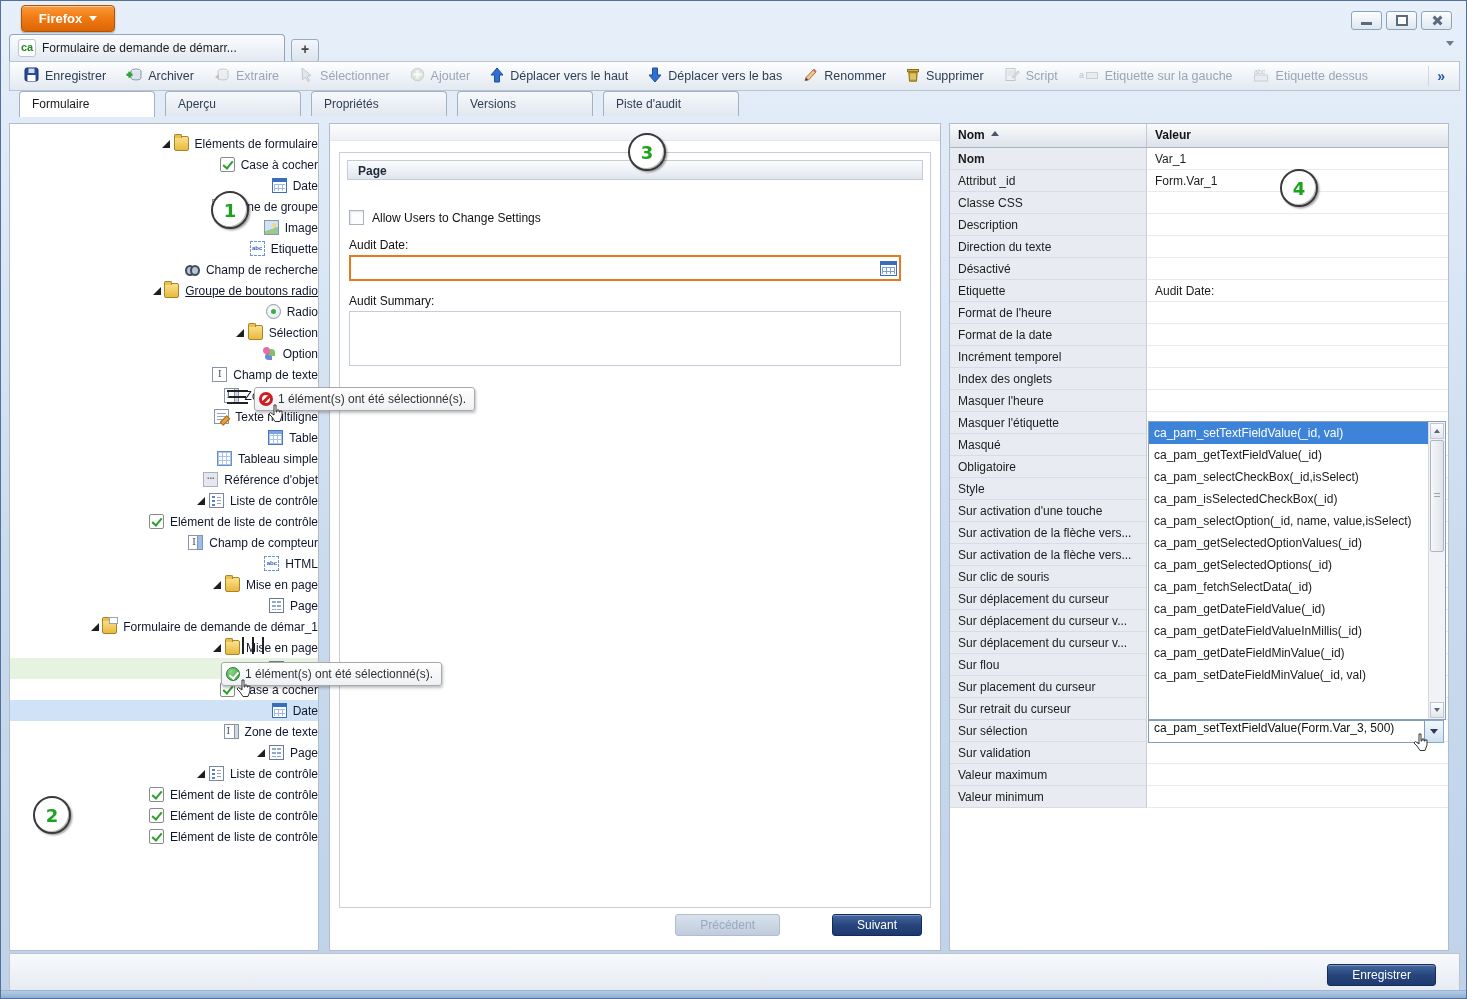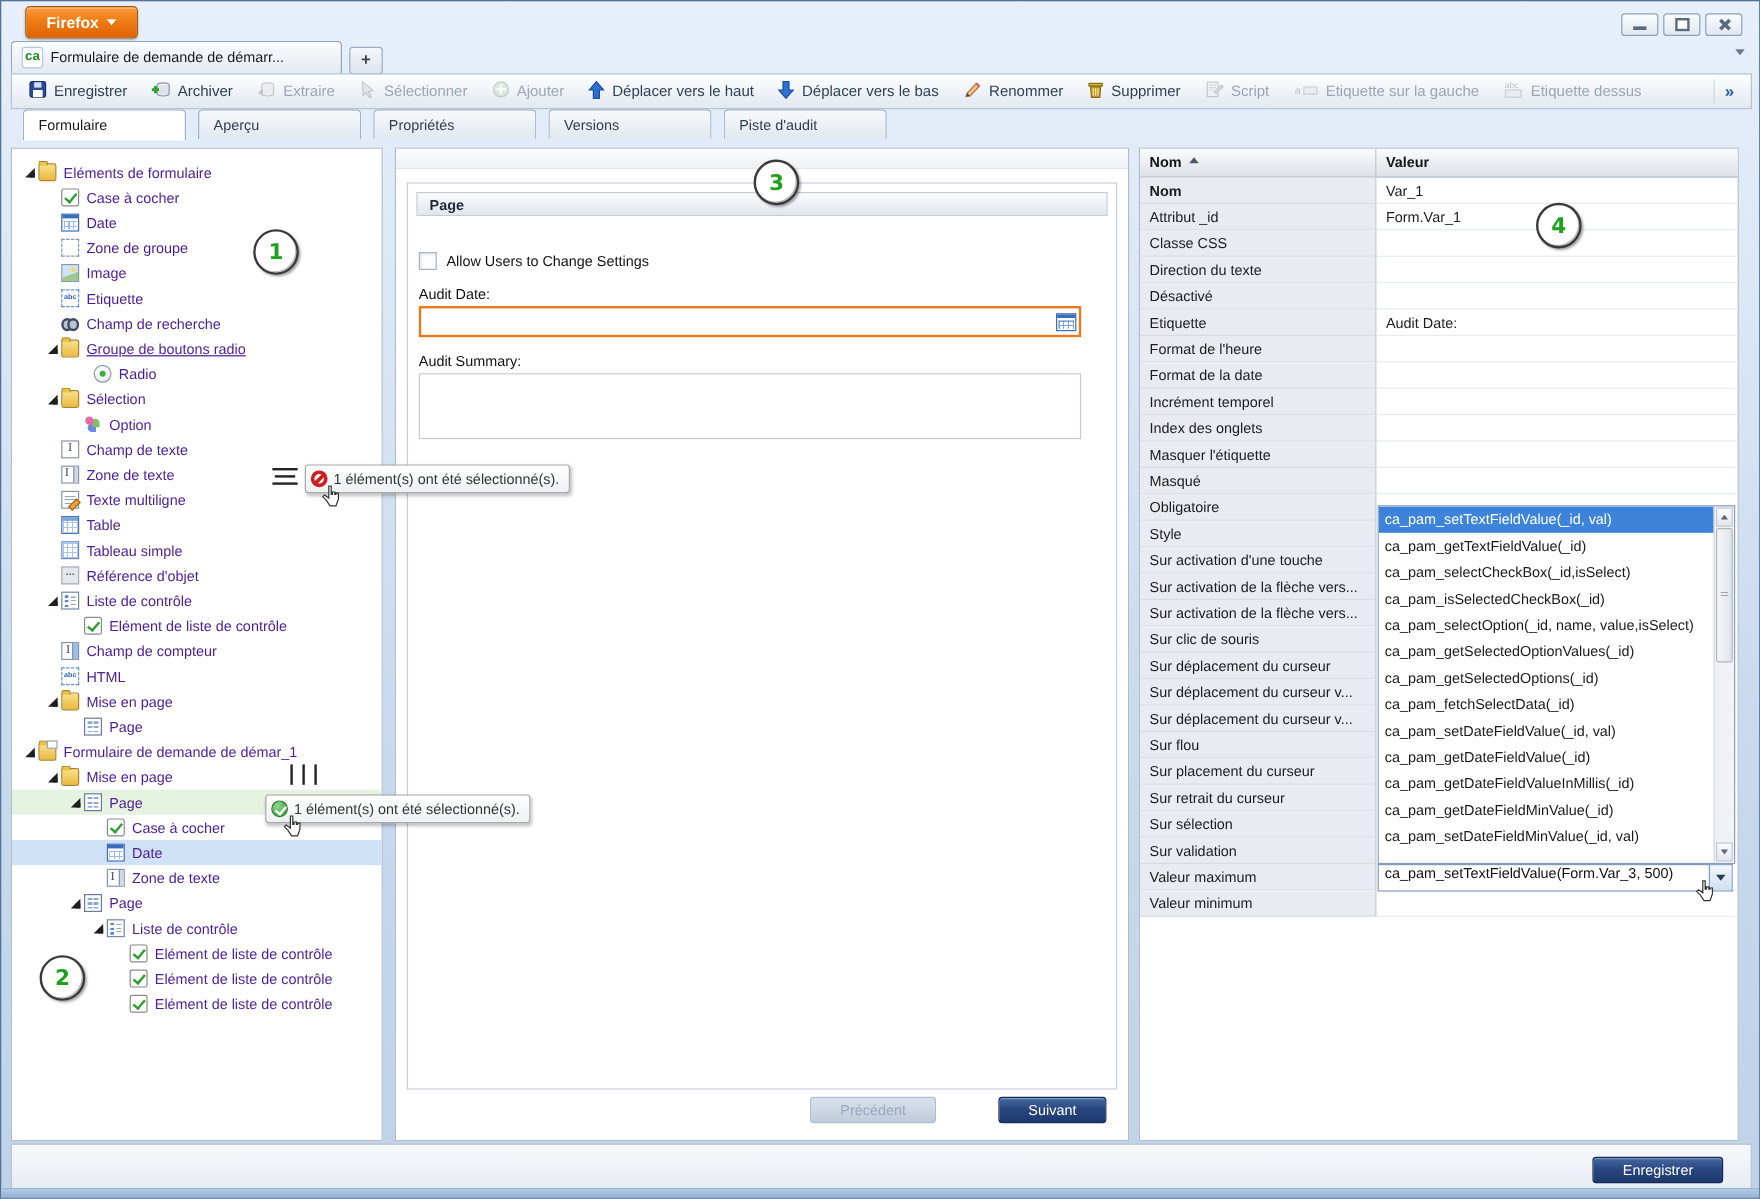--- a/index.html
+++ b/index.html
@@ -45,21 +45,21 @@
   .atab{width:136px;height:25px;box-sizing:border-box;border:1px solid #a3b1c2;border-bottom:none;border-radius:4px 4px 0 0;
     background:linear-gradient(#f6f8fb,#e2e8f0);font-size:12px;color:#303e50;padding:5px 0 0 12px;}
   .atab.active{background:#fff;font-weight:normal;color:#1a1a1a;height:26px;box-shadow:inset 0 1px 0 #fff;}
   
   .panel{position:absolute;background:#fff;border:1px solid #b2bdcc;box-sizing:border-box;}
   #leftPanel{left:8px;top:122px;width:310px;height:828px;overflow:hidden;}
   #centerPanel{left:328px;top:122px;width:612px;height:828px;}
   #rightPanel{left:948px;top:122px;width:500px;height:828px;}
   
   #tree{padding-top:9px;}
-  .trow{display:flex;align-items:center;height:21px;font-size:12px;color:#4c1d95;white-space:nowrap;}
+  .trow{display:flex;align-items:center;height:21px;font-size:12px;color:#0f172a;white-space:nowrap;justify-content:flex-end;}
   .trow.sel-blue{background:#cfe2f6;}
   .trow.sel-green{background:#e6f3e0;}
   .expw{width:13px;display:flex;align-items:center;justify-content:center;flex:none;}
   .exp{width:0;height:0;border:4px solid transparent;border-right-color:#1f1f1f;border-bottom-color:#1f1f1f;}
   .tlab{margin-left:1px;}
   
   .ic{width:15px;height:15px;display:inline-block;position:relative;margin:0 5px 0 1px;flex:none;box-sizing:border-box;}
   .ic-folder,.ic-form{background:linear-gradient(#fae18c,#e9b93e);border:1px solid #a8842c;border-radius:2px;}
   .ic-folder::before,.ic-form::before{content:"";position:absolute;left:-1px;top:-3px;width:6px;height:3px;
     background:#edc04a;border:1px solid #a8842c;border-bottom:none;border-radius:2px 2px 0 0;}
@@ -551,20 +551,24 @@
         </div>
         <div class="prow">
           <div class="pname">Attribut _id</div>
           <div class="pval">Form.Var_1</div>
         </div>
         <div class="prow">
           <div class="pname">Classe CSS</div>
           <div class="pval"></div>
         </div>
         <div class="prow">
+          <div class="pname">Description</div>
+          <div class="pval"></div>
+        </div>
+        <div class="prow">
           <div class="pname">Direction du texte</div>
           <div class="pval"></div>
         </div>
         <div class="prow">
           <div class="pname">Désactivé</div>
           <div class="pval"></div>
         </div>
         <div class="prow">
           <div class="pname">Etiquette</div>
           <div class="pval">Audit Date:</div>
@@ -576,20 +580,24 @@
         <div class="prow">
           <div class="pname">Format de la date</div>
           <div class="pval"></div>
         </div>
         <div class="prow">
           <div class="pname">Incrément temporel</div>
           <div class="pval"></div>
         </div>
         <div class="prow">
           <div class="pname">Index des onglets</div>
+          <div class="pval"></div>
+        </div>
+        <div class="prow">
+          <div class="pname">Masquer l'heure</div>
           <div class="pval"></div>
         </div>
         <div class="prow">
           <div class="pname">Masquer l'étiquette</div>
           <div class="pval"></div>
         </div>
         <div class="prow">
           <div class="pname">Masqué</div>
           <div class="pval"></div>
         </div>
@@ -663,21 +671,20 @@
   <div class="dlist">
     <div>
         <div class="ditem selected">ca_pam_setTextFieldValue(_id, val)</div>
         <div class="ditem">ca_pam_getTextFieldValue(_id)</div>
         <div class="ditem">ca_pam_selectCheckBox(_id,isSelect)</div>
         <div class="ditem">ca_pam_isSelectedCheckBox(_id)</div>
         <div class="ditem">ca_pam_selectOption(_id, name, value,isSelect)</div>
         <div class="ditem">ca_pam_getSelectedOptionValues(_id)</div>
         <div class="ditem">ca_pam_getSelectedOptions(_id)</div>
         <div class="ditem">ca_pam_fetchSelectData(_id)</div>
-        <div class="ditem">ca_pam_setDateFieldValue(_id, val)</div>
         <div class="ditem">ca_pam_getDateFieldValue(_id)</div>
         <div class="ditem">ca_pam_getDateFieldValueInMillis(_id)</div>
         <div class="ditem">ca_pam_getDateFieldMinValue(_id)</div>
         <div class="ditem">ca_pam_setDateFieldMinValue(_id, val)</div>
       </div>
     <div class="dscroll">
       <div class="sbtn up">
           <span class="tri-up"></span>
         </div>
       <div class="sthumb"></div>

